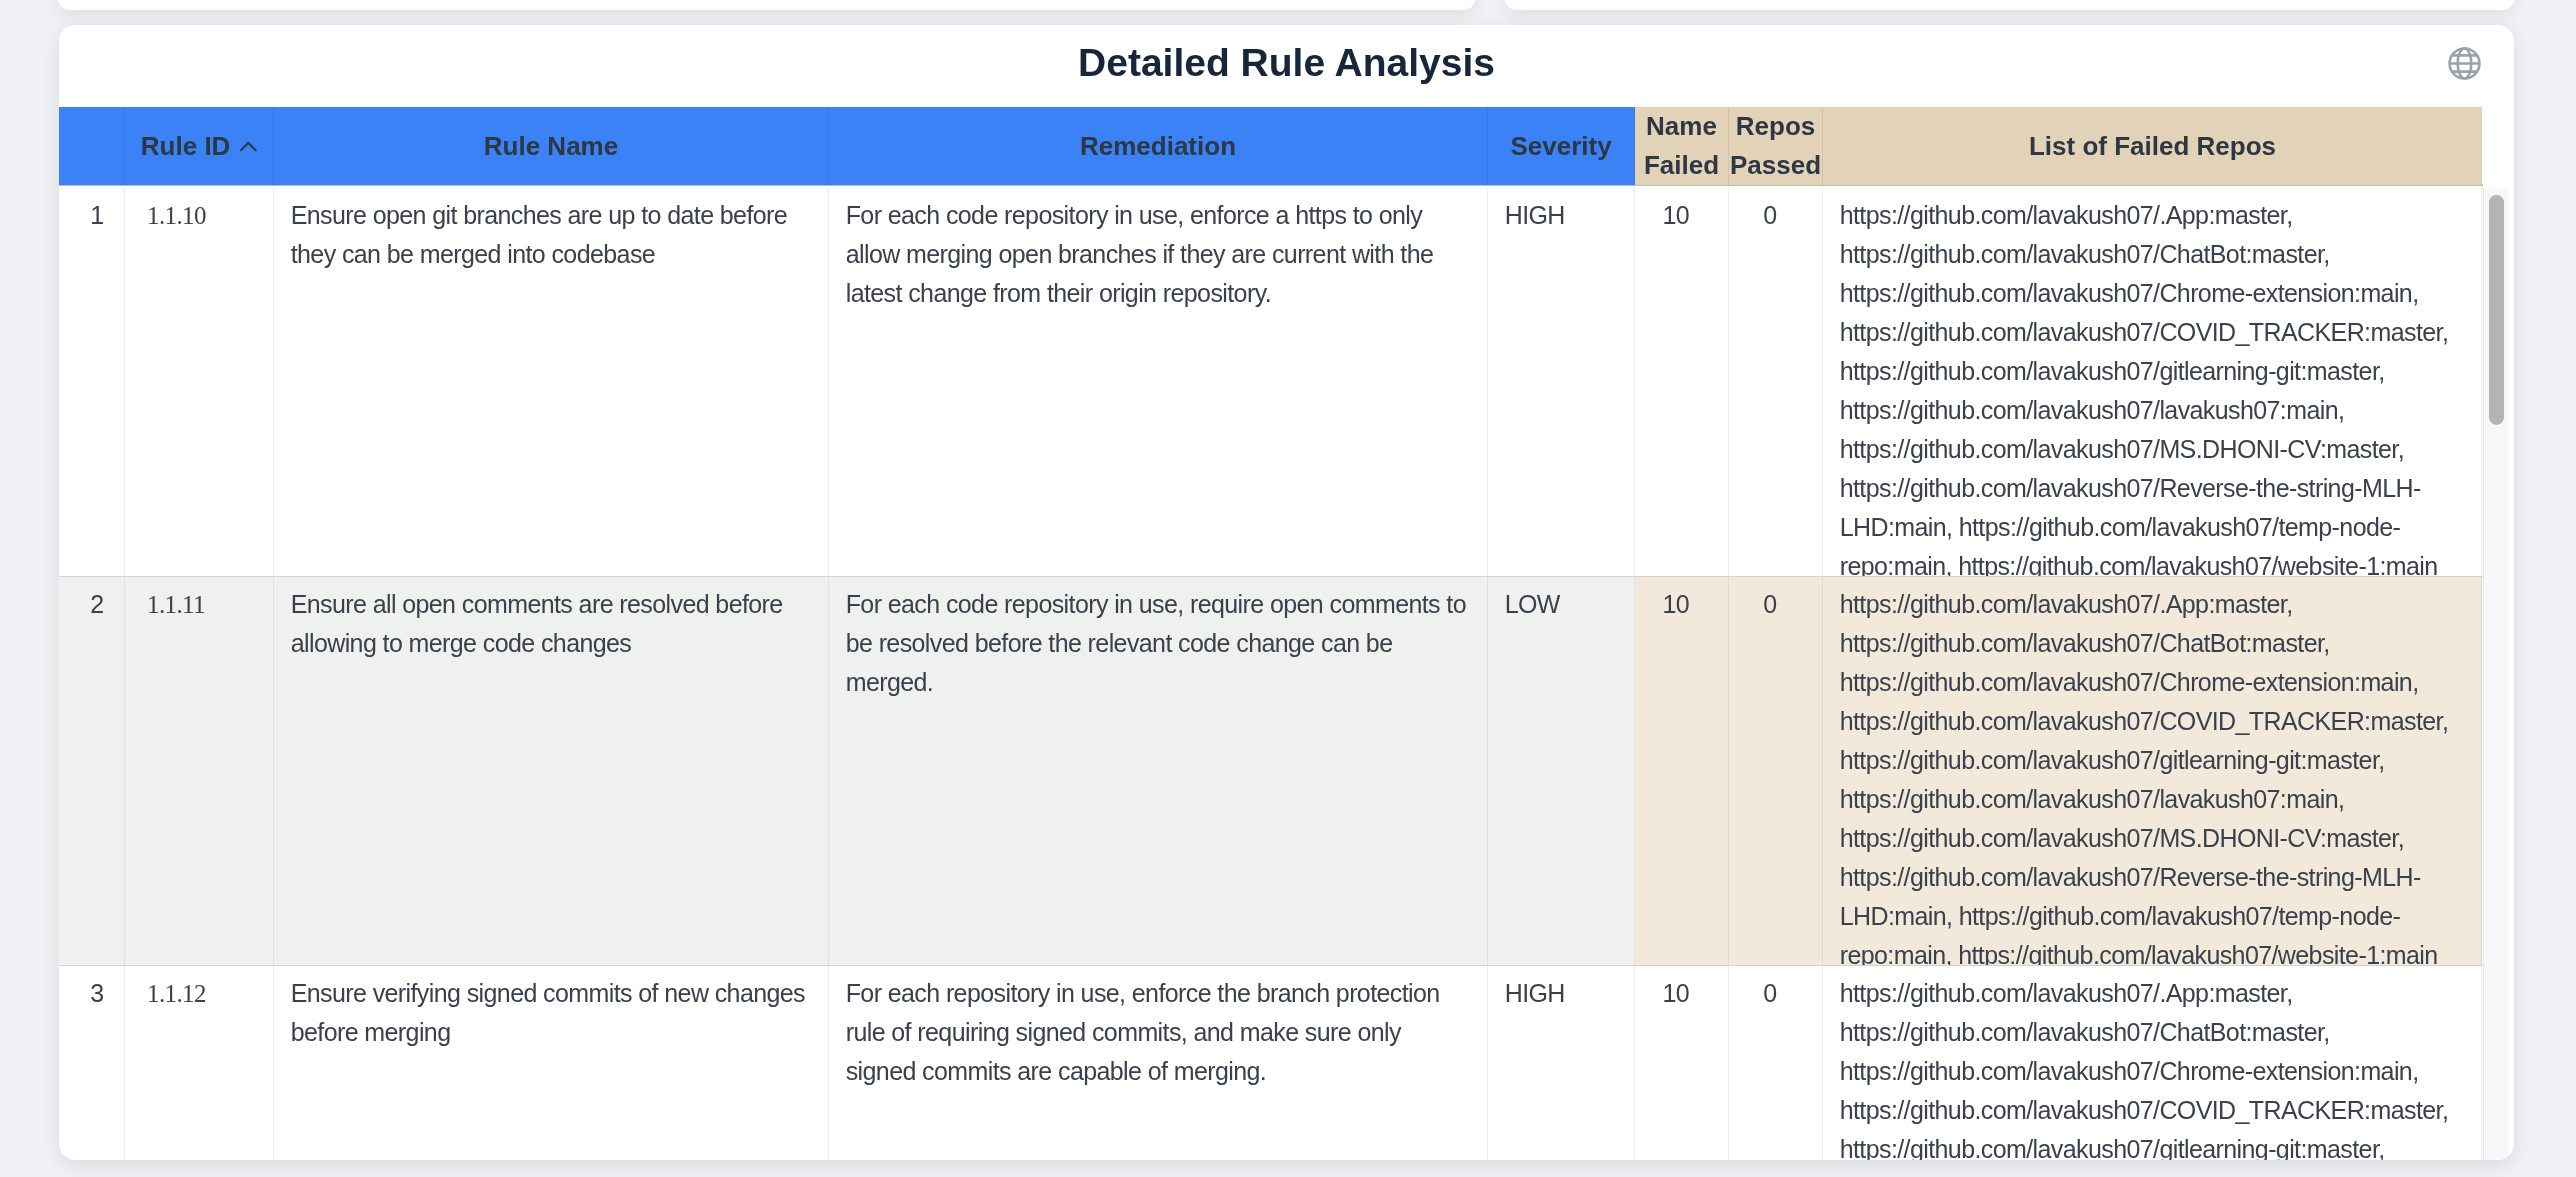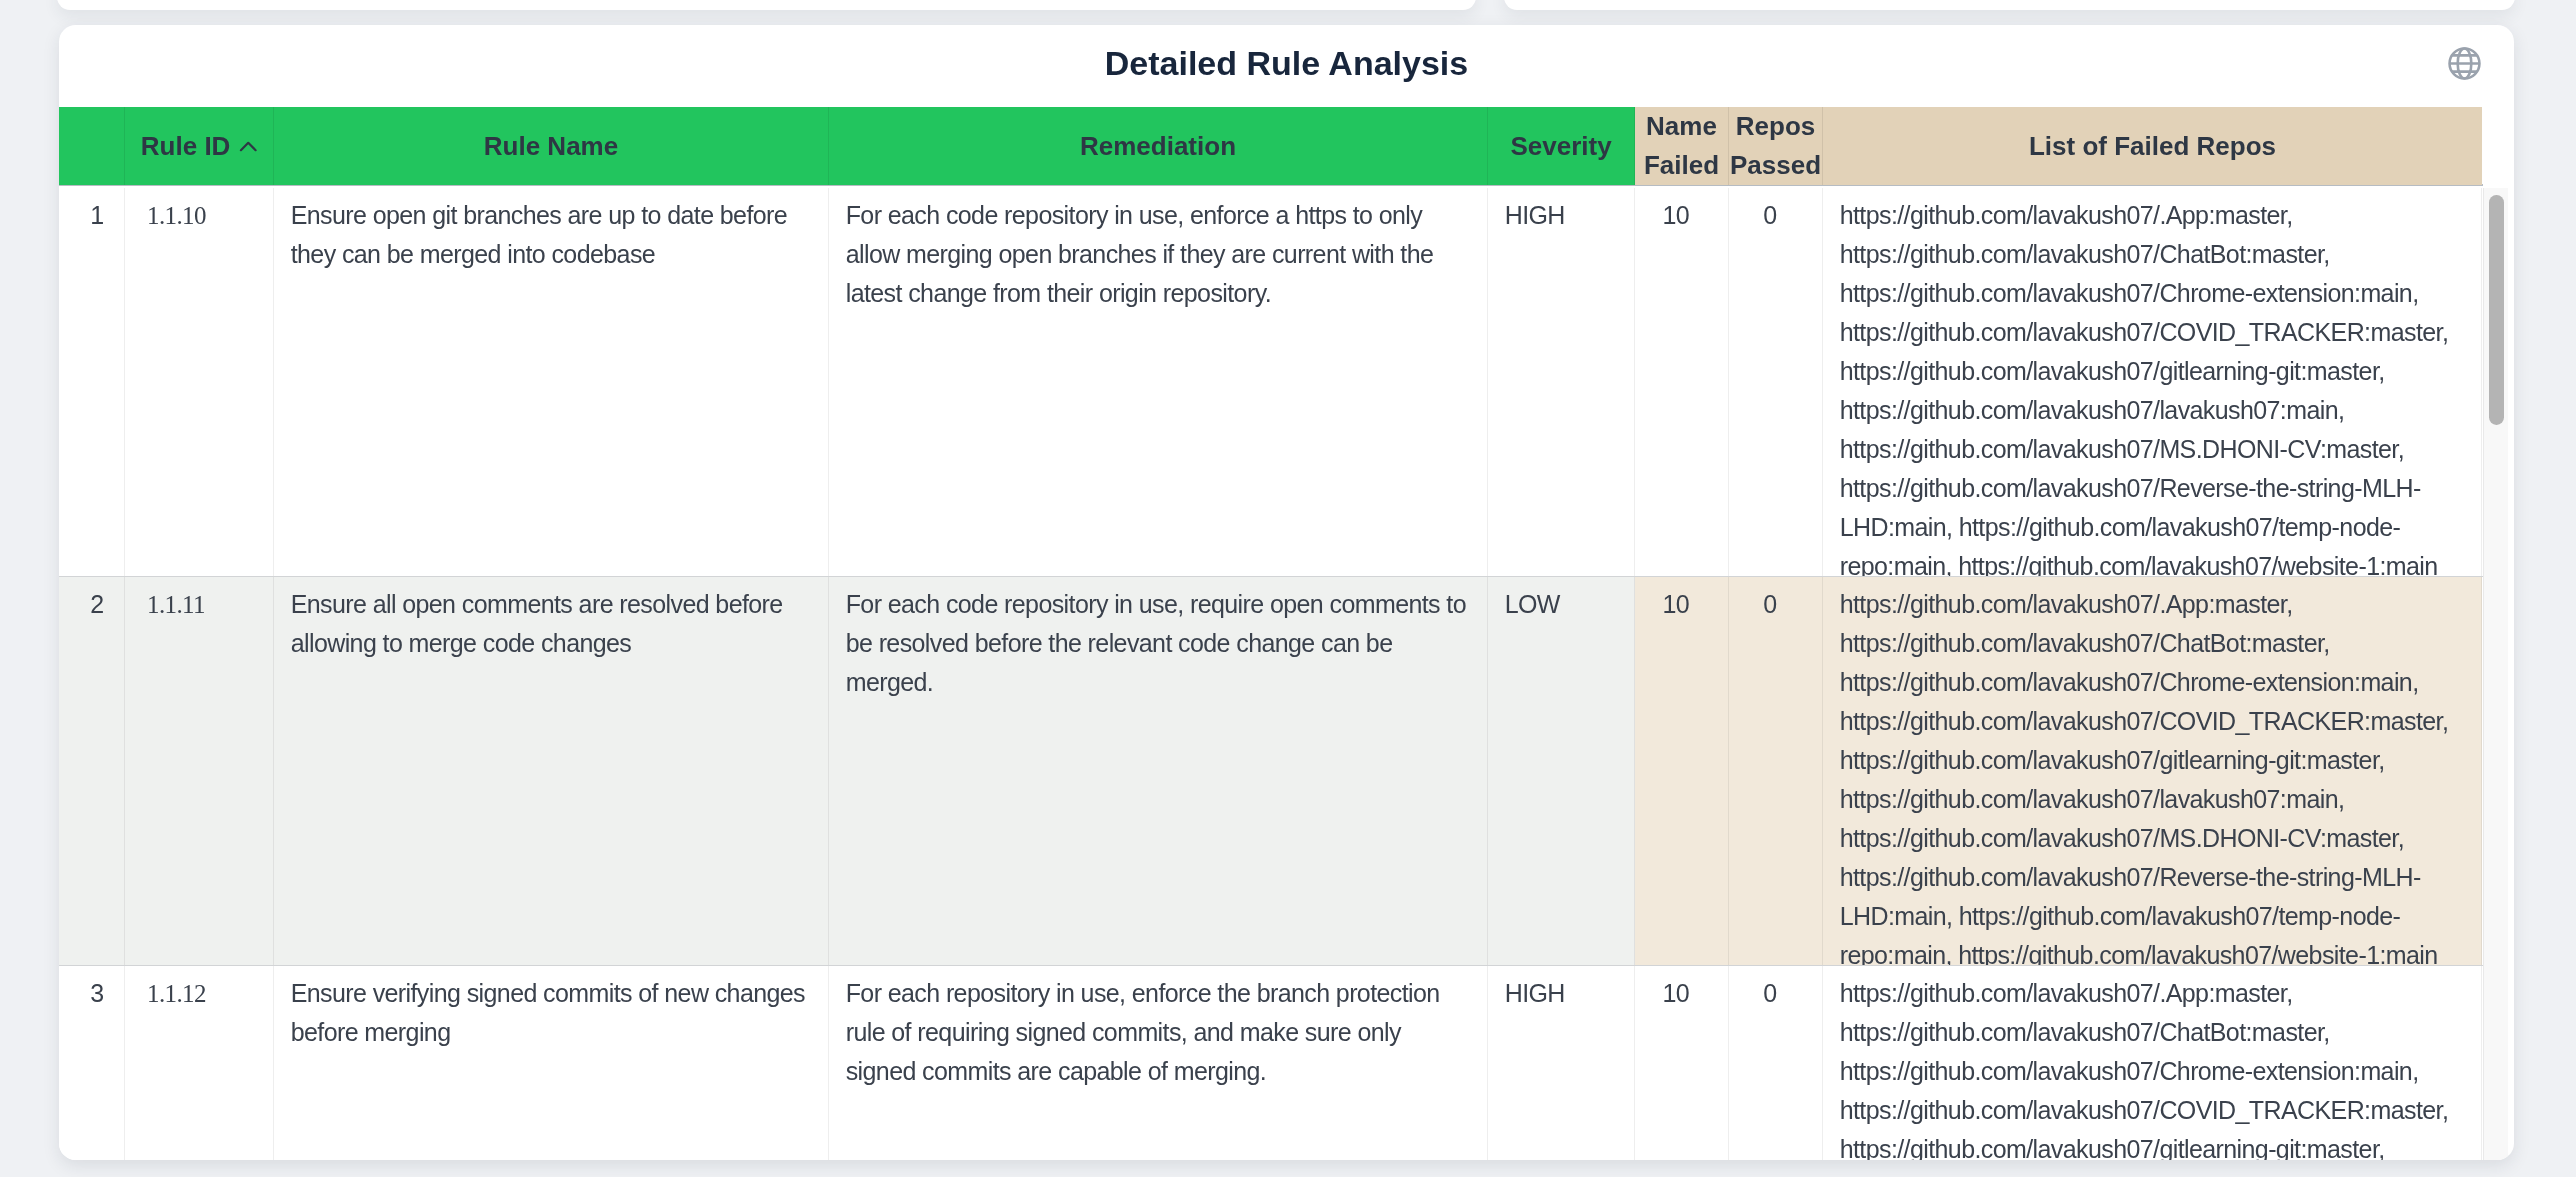--- a/index.html
+++ b/index.html
@@ -10,33 +10,33 @@
   .stub { position:absolute; top:-22px; height:32px; background:#ffffff;
     border-radius:13px; box-shadow:0 7.4px 15px rgba(40,50,70,0.07); }
   .stub1 { left:57px; width:1419px; }
   .stub2 { left:1504px; width:1011px; }
 
   .card { position:absolute; left:59px; top:25px; width:2455px; height:1135px;
     background:#ffffff; border-radius:16.7px; overflow:hidden;
     box-shadow:0 5.6px 16.7px rgba(30,40,60,0.10); }
 
   .title { position:absolute; left:0; top:15px; width:100%; height:46px;
-    line-height:46px; text-align:center; font-size:34px; font-weight:700;
+    line-height:46px; text-align:center; font-size:39px; font-weight:700;
     color:#18263c; }
 
   .globe { position:absolute; left:2386px; top:18.5px; width:39px; height:39px;
     cursor:pointer; }
 
   
   .thead, .trow { display:grid;
     grid-template-columns:66px 149px 555px 659px 147px 94px 94px 659px; }
 
   .thead { position:absolute; left:0; top:82px; width:2424px; height:79px;
     border-bottom:2.8px solid #b6bcc3; }
-  .th { background:#22c55e; display:flex; align-items:center; justify-content:center;
+  .th { background:#3b82f6; display:flex; align-items:center; justify-content:center;
     font-size:26px; font-weight:700; color:#2e3744; text-align:center;
     line-height:39px; border-right:1.9px solid rgba(0,0,0,0.08); }
   .th.tan { background:#e2d2b8; }
   .th:last-child { border-right:none; }
   .sort-caret { margin-left:8.3px; margin-top:1.9px; }
 
   .tbody { position:absolute; left:0; top:163px; width:2424px; height:972px;
     overflow:hidden; }
   .trow { border-bottom:1.9px solid #d2d4d6; height:389px; }
   .cell { font-size:25px; letter-spacing:-0.6px; line-height:39px; color:#3a414c;

